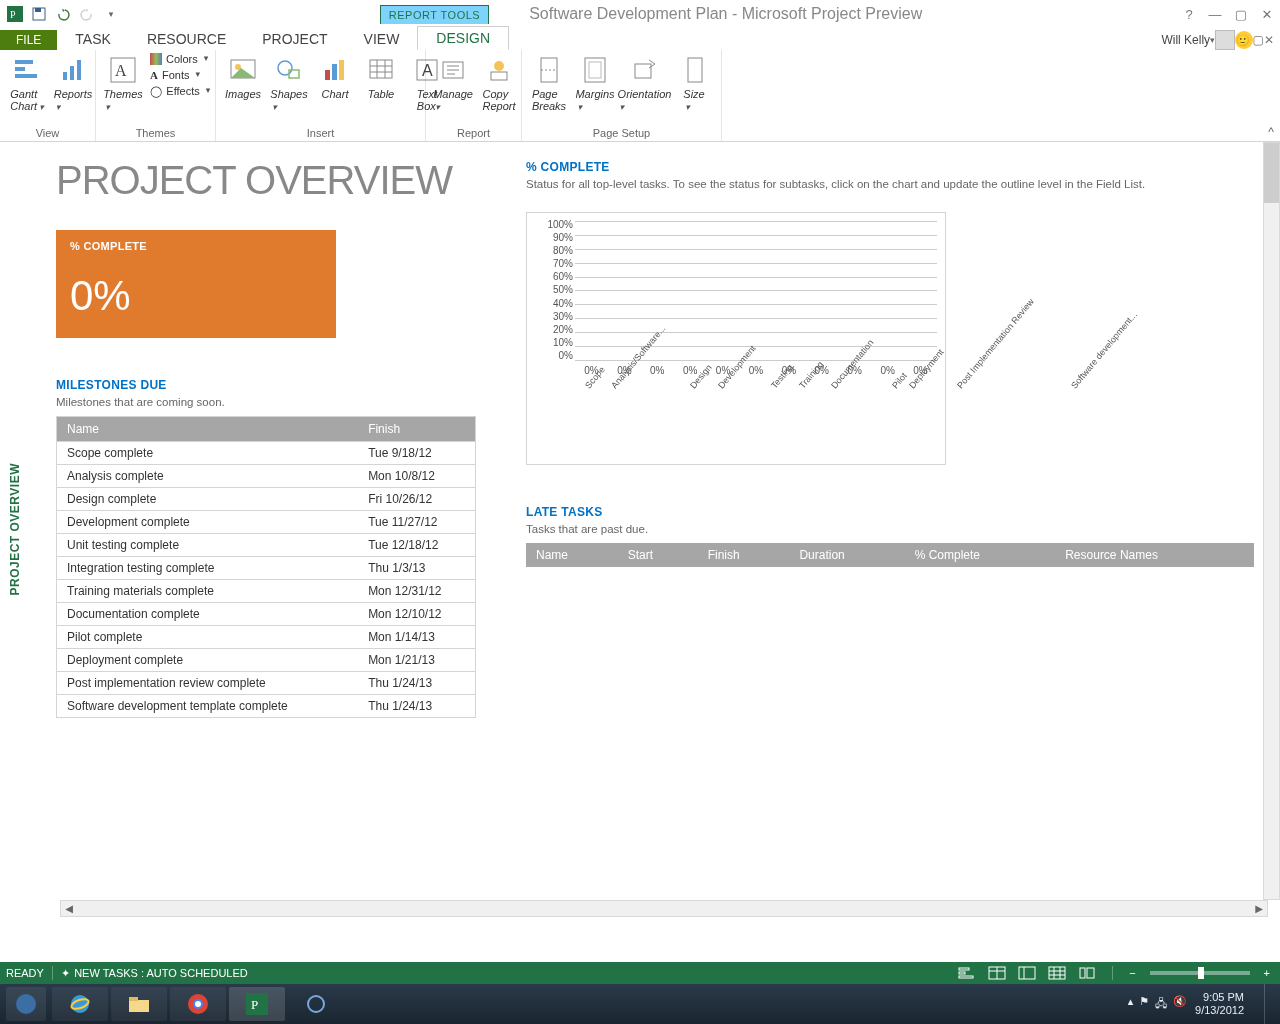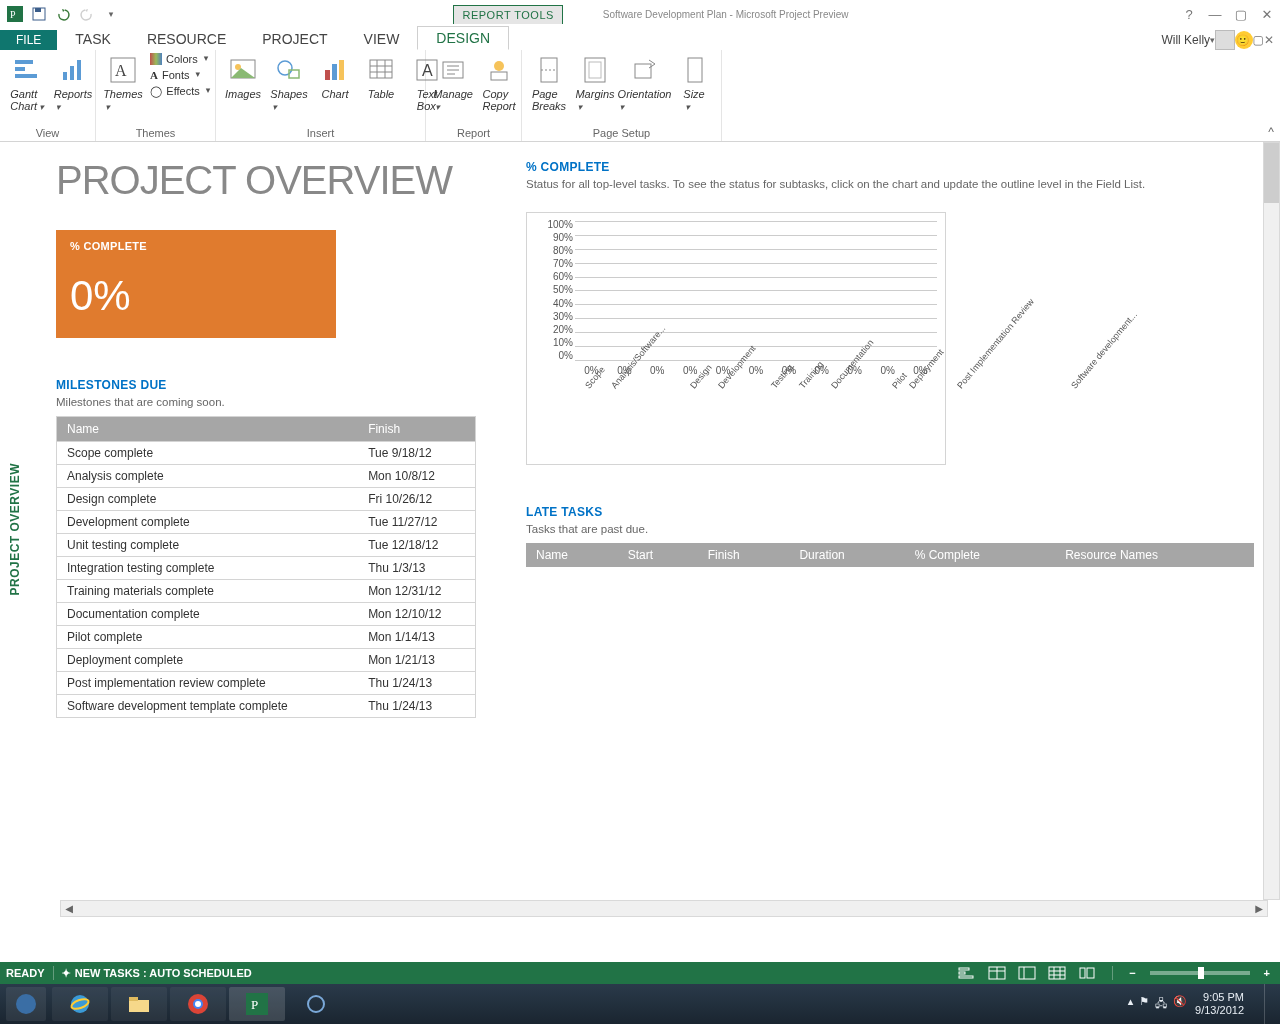--- a/index.html
+++ b/index.html
@@ -4,28 +4,28 @@
 <style>
 * { box-sizing: border-box; margin: 0; padding: 0; }
 body { font-family: "Segoe UI", Tahoma, sans-serif; font-size: 12px; color: #333; background: #fff; width: 1280px; height: 1024px; overflow: hidden; position: relative; }
 
 
 .titlebar { height: 28px; background: #fff; display: flex; align-items: center; padding: 0 4px; border-bottom: none; }
 .qat { display: flex; align-items: center; gap: 2px; }
 .qat-icon { width: 22px; height: 22px; display: flex; align-items: center; justify-content: center; cursor: pointer; }
 .qat-icon svg { width: 16px; height: 16px; }
 .title-center { flex: 1; text-align: center; position: relative; display: flex; align-items: center; justify-content: center; gap: 40px;}
-.report-tools-tab { background: #e5e5e5; color: #217346; font-size: 11px; padding: 3px 8px; letter-spacing: 0.5px; border-top: 1px solid #217346; border-left: 1px solid #217346; border-right: 1px solid #217346;}
-.app-title { color: #888; font-size: 10px; }
+.report-tools-tab { background: #7dd3fc; color: #217346; font-size: 11px; padding: 3px 8px; letter-spacing: 0.5px; border-top: 1px solid #217346; border-left: 1px solid #217346; border-right: 1px solid #217346;}
+.app-title { color: #888; font-size: 16px; }
 .window-ctrls { display: flex; gap: 8px; align-items: center; }
 .window-ctrls span { width: 18px; height: 18px; display: inline-flex; align-items: center; justify-content: center; color: #777; cursor: pointer; font-size: 13px;}
 
 
 .tabs-row { height: 22px; background: #fff; display: flex; align-items: flex-end; padding: 0; }
-.tab-file { background: #0f766e; color: #fff; padding: 3px 16px; font-size: 12px; cursor: pointer; }
+.tab-file { background: #4d7c0f; color: #fff; padding: 3px 16px; font-size: 12px; cursor: pointer; }
 .tab { padding: 3px 18px; font-size: 14px; color: #444; cursor: pointer; }
 .tab.active { color: #217346; border: 1px solid #cfcfcf; border-bottom: 1px solid #fff; background: #fff; }
 .tabs-right { margin-left: auto; display: flex; align-items: center; gap: 0; padding-right: 6px; color: #444; }
 .user-name { font-size: 12px; }
 .avatar-ph { width: 20px; height: 20px; background: #ddd; border: 1px solid #bbb; }
 .smiley { width: 18px; height: 18px; border-radius: 50%; background: #ffcc33; display:inline-flex; align-items:center; justify-content:center; font-size:11px;}
 .win-icon { cursor: pointer; color: #777; }
 
 
 .ribbon { height: 92px; background: #fff; border-bottom: 1px solid #d4d4d4; display: flex; position: relative; }
@@ -74,21 +74,21 @@
 .late-table { width: 100%; border-collapse: collapse; margin-top: 8px;}
 .late-table thead th { background: #a6a6a6; color: #fff; font-weight: 400; text-align: left; padding: 5px 10px; font-size: 12px; }
 
 .hscroll { position: absolute; left: 30px; right: 12px; bottom: 0; height: 17px; background: #f0f0f0; border: 1px solid #d9d9d9; display: flex; align-items: center;}
 .hscroll .arrow { width: 16px; height: 15px; display: flex; align-items: center; justify-content: center; color: #666; cursor: pointer; font-size: 10px;}
 .hscroll .track { flex: 1; }
 .vscroll { position: absolute; right: 0; top: 0; bottom: 17px; width: 17px; background: #f0f0f0; border: 1px solid #d9d9d9;}
 .vscroll .thumb { background: #cdcdcd; width: 100%; height: 60px; }
 
 
-.statusbar { position: absolute; left: 0; right: 0; bottom: 40px; height: 22px; background: #217346; color: #fff; display: flex; align-items: center; font-size: 11px; padding: 0 6px; font-weight: bold; }
+.statusbar { position: absolute; left: 0; right: 0; bottom: 40px; height: 22px; background: #217346; color: #fff; display: flex; align-items: center; font-size: 11px; padding: 0 6px; }
 .statusbar .sep { width: 1px; height: 14px; background: rgba(255,255,255,0.3); margin: 0 8px;}
 .statusbar .views { margin-left: auto; display: flex; align-items: center; gap: 4px;}
 .view-ic { width: 26px; height: 18px; display: flex; align-items: center; justify-content: center; cursor: pointer; }
 .view-ic svg { stroke: #fff; fill: none; }
 .zoom-track { width: 100px; height: 4px; background: rgba(255,255,255,0.4); position: relative; margin: 0 6px;}
 .zoom-thumb { position: absolute; left: 48px; top: -4px; width: 6px; height: 12px; background: #fff; }
 .zoom-btn { cursor: pointer; padding: 0 4px; }
 
 
 .taskbar { position: absolute; left: 0; right: 0; bottom: 0; height: 40px; background: linear-gradient(#2a3a4a, #1a2530); display: flex; align-items: center; padding: 0 6px; }

